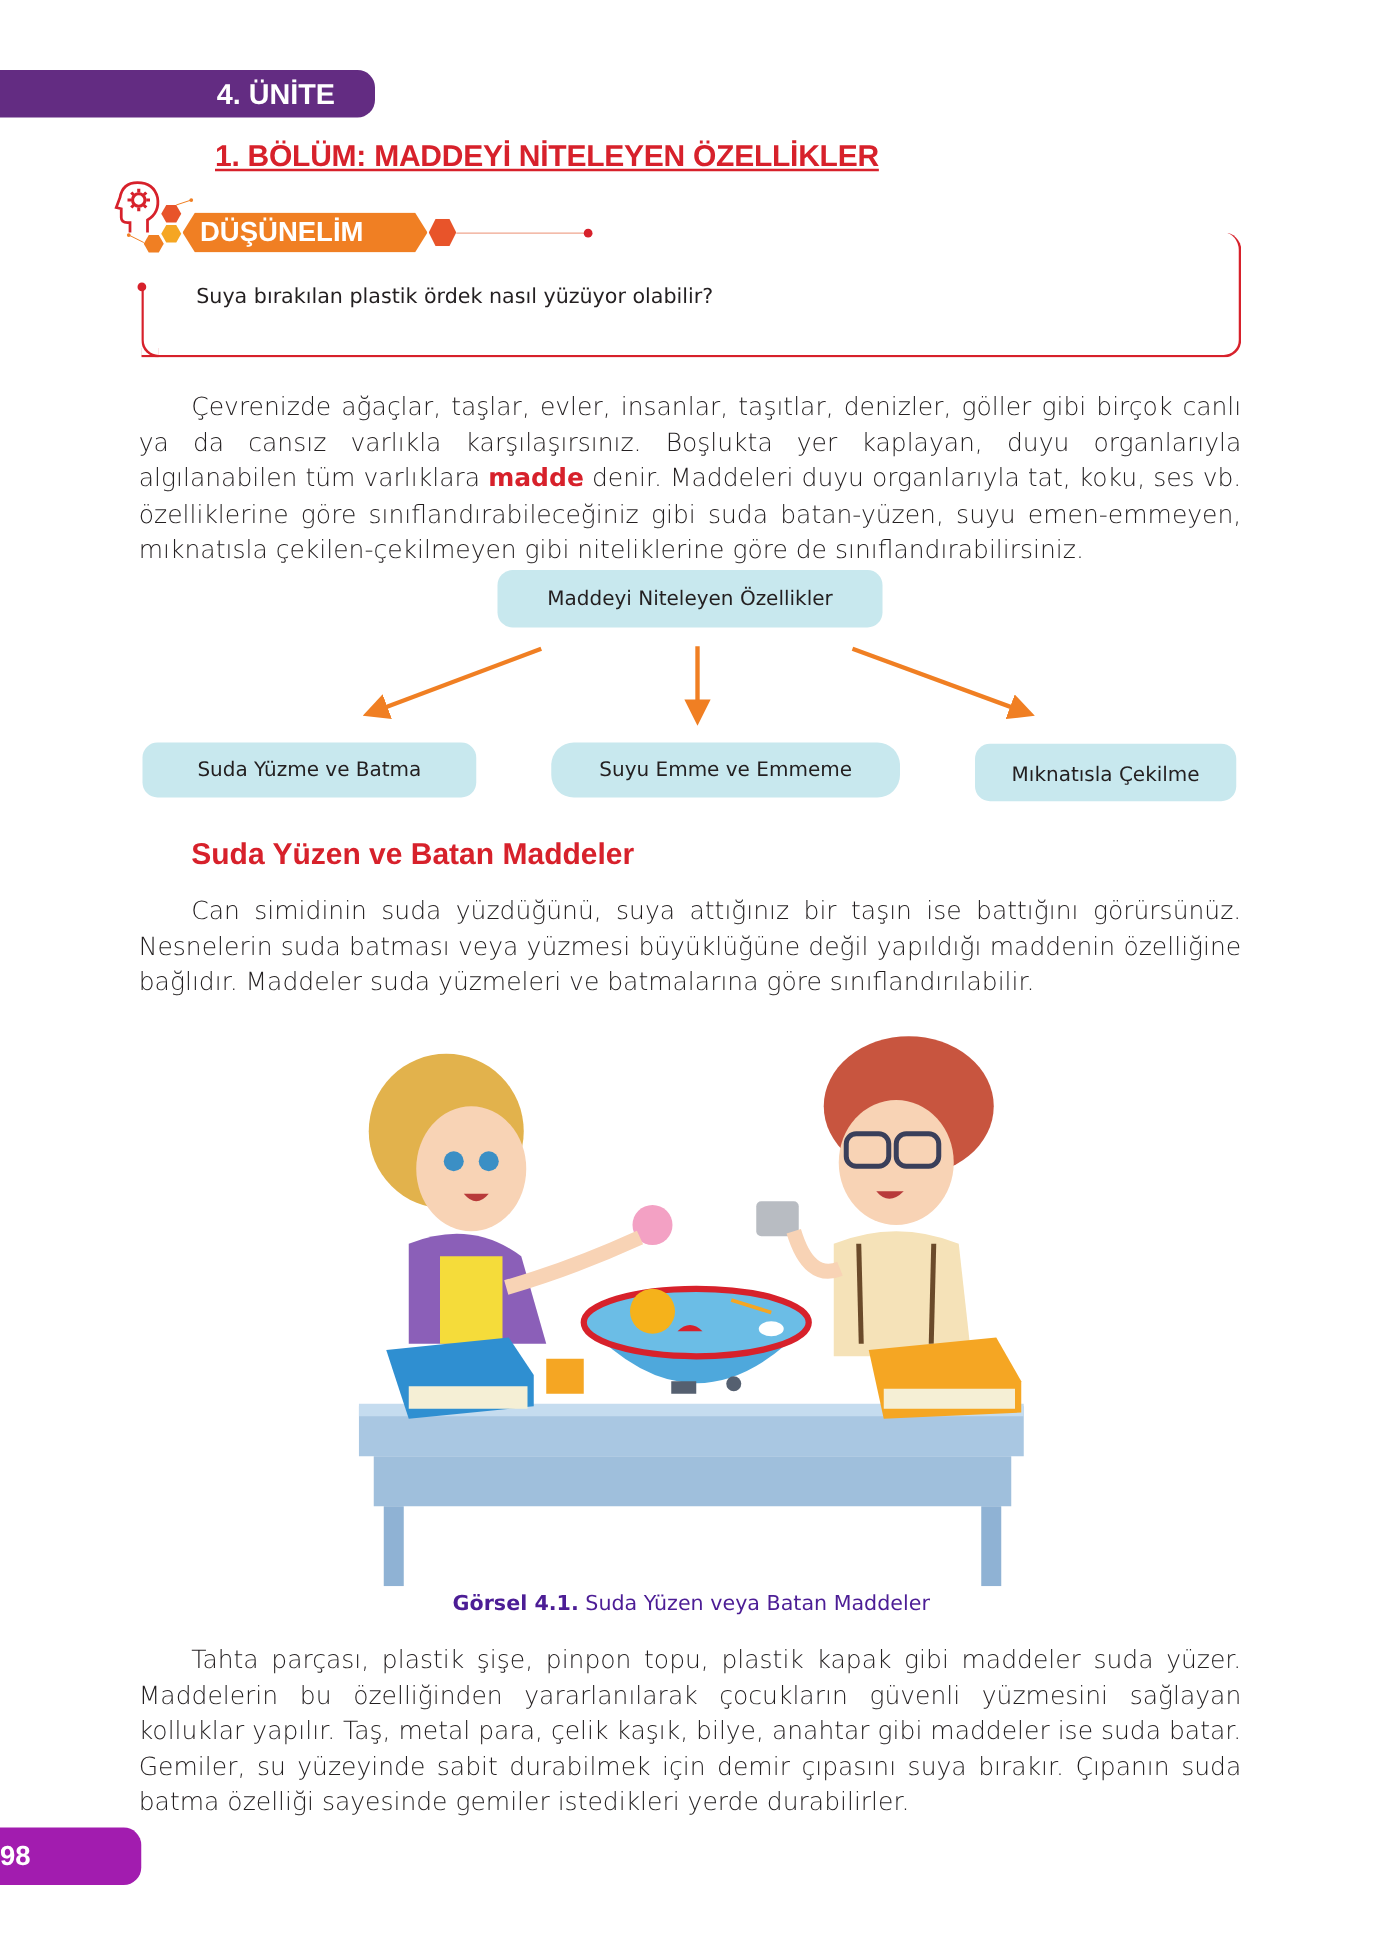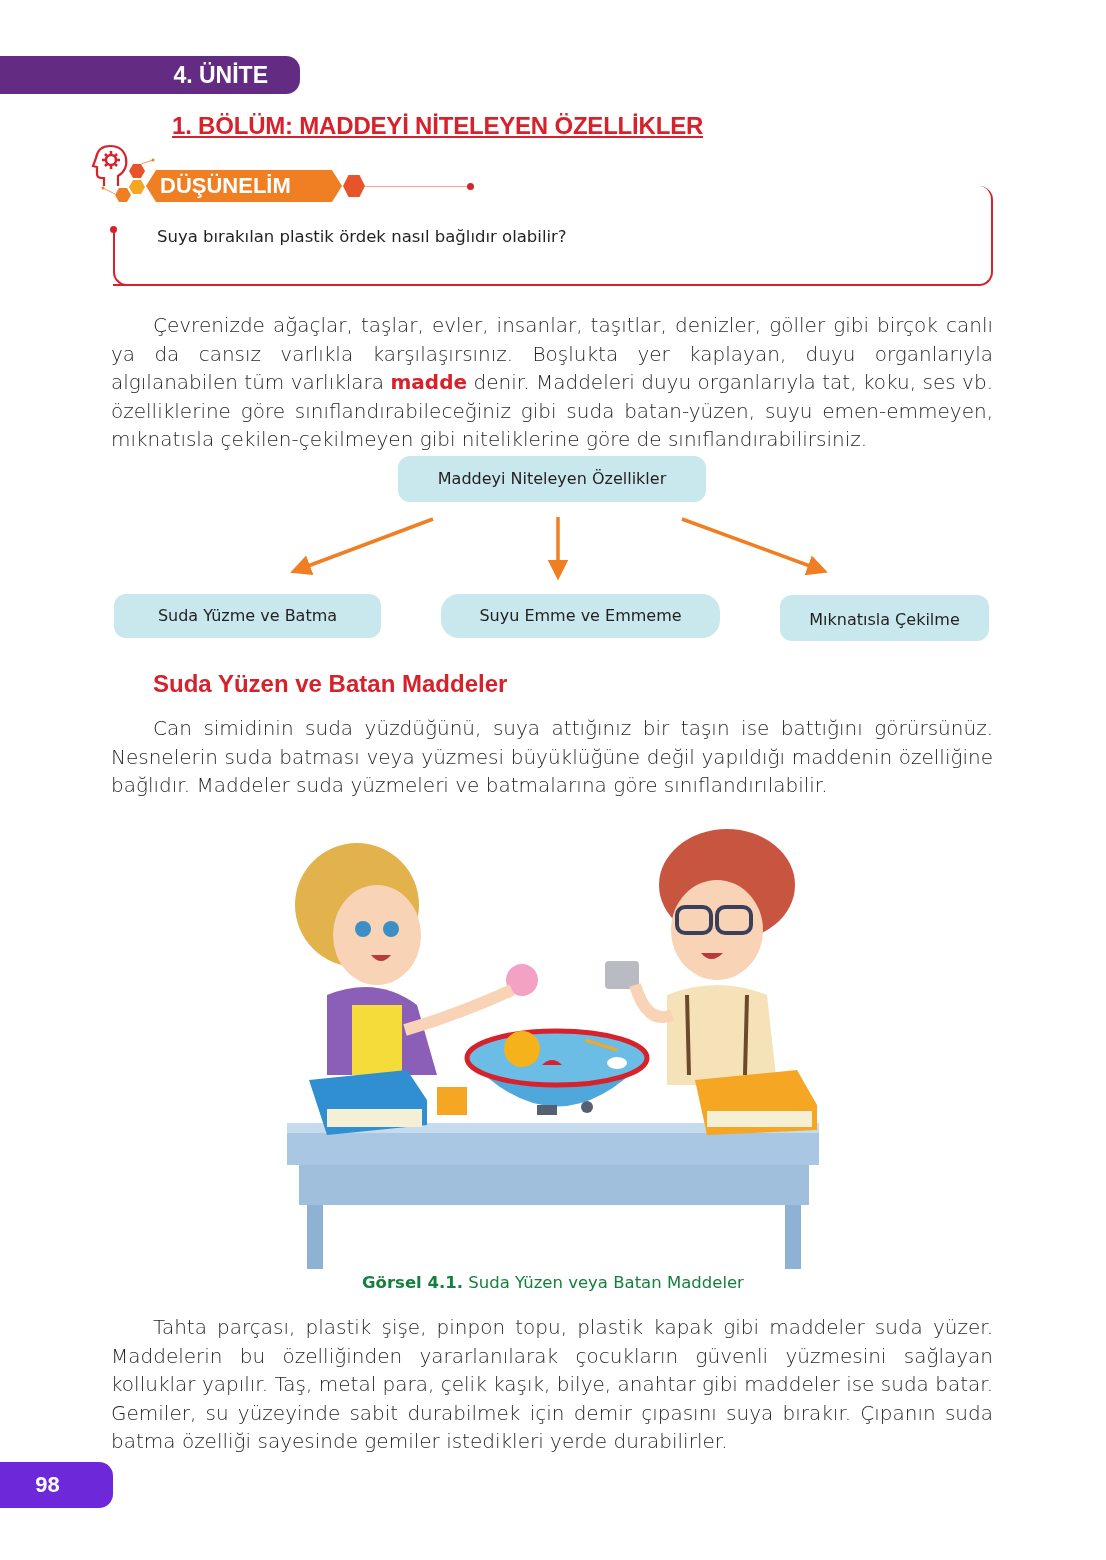--- a/index.html
+++ b/index.html
@@ -69,29 +69,29 @@
     .section-title {
       position: absolute; left: 153px; top: 670px;
       font-family: "Liberation Sans", sans-serif; font-weight: bold;
       font-size: 24px; color: #d7212b;
     }
 
     
     .figure { position: absolute; left: 287px; top: 825px; width: 540px; height: 444px; }
     .caption {
       position: absolute; left: 0; top: 1273px; width: 1106px; text-align: center;
-      font-size: 16.5px; color: #15803d;
+      font-size: 16.5px; color: #4c1d95;
     }
     .caption b { font-weight: bold; }
 
     .page-tab {
       position: absolute; left: 0; top: 1462px; width: 113px; height: 46px;
-      background: #6d28d9; border-radius: 0 14px 14px 0;
+      background: #a21caf; border-radius: 0 14px 14px 0;
       color: #fff; font-family: "Liberation Sans", sans-serif; font-weight: bold;
-      font-size: 22px; line-height: 46px; text-align: center; padding-right: 18px;
+      font-size: 22px; line-height: 46px; text-align: left; padding-right: 18px;
     }
   </style>
 </head>
 <body>
 
 <div class="unit-tab">4. ÜNİTE</div>
 <div class="chapter-title">1. BÖLÜM: MADDEYİ NİTELEYEN ÖZELLİKLER</div>
 
 <svg class="think-head-icon" viewBox="0 0 44 60">
   <path d="M30 44 L30 34 Q40 28 38 16 Q35 4 22 4 Q10 4 8 16 L5 24 L9 25 L9 32 Q9 36 14 36 L16 36 L16 44" fill="none" stroke="#d7212b" stroke-width="2.2"></path>
@@ -116,21 +116,21 @@
   <circle cx="58" cy="10" r="1.5" fill="#f07f23"></circle>
   <circle cx="8" cy="38" r="1.5" fill="#f07f23"></circle>
 </svg>
 <div class="think-banner">DÜŞÜNELİM</div>
 <div class="banner-hex-right"></div>
 <div class="think-box-topfade"></div>
 <div class="think-box"></div>
 <div class="think-box-left"></div>
 <div class="dot" style="left:467px;top:183px;"></div>
 <div class="dot" style="left:110px;top:226px;"></div>
-<div class="think-question">Suya bırakılan plastik ördek nasıl bağlıdır olabilir?</div>
+<div class="think-question">Suya bırakılan plastik ördek nasıl yüzüyor olabilir?</div>
 
 <p class="para" style="top:311px;"><span class="indent"></span><span>Çevrenizde ağaçlar, taşlar, evler, insanlar, taşıtlar, denizler, göller gibi birçok canlı ya da cansız varlıkla karşılaşırsınız. Boşlukta yer kaplayan, duyu organlarıyla algılanabilen tüm varlıklara </span><span class="highlight">madde</span><span> denir. Maddeleri duyu organlarıyla tat, koku, ses vb. özelliklerine göre sınıflandırabileceğiniz gibi suda batan-yüzen, suyu emen-emmeyen, mıknatısla çekilen-çekilmeyen gibi niteliklerine göre de sınıflandırabilirsiniz.</span></p>
 
 <div class="node" style="left:398px;top:456px;width:308px;height:46px;line-height:46px;">Maddeyi Niteleyen Özellikler</div>
 <svg class="arrows">
   <defs>
     <marker id="ah" markerWidth="6" markerHeight="6" refX="3" refY="3" orient="auto" markerUnits="strokeWidth">
       <path d="M0,0 L6,3 L0,6 Z" fill="#f07f23"></path>
     </marker>
   </defs>

